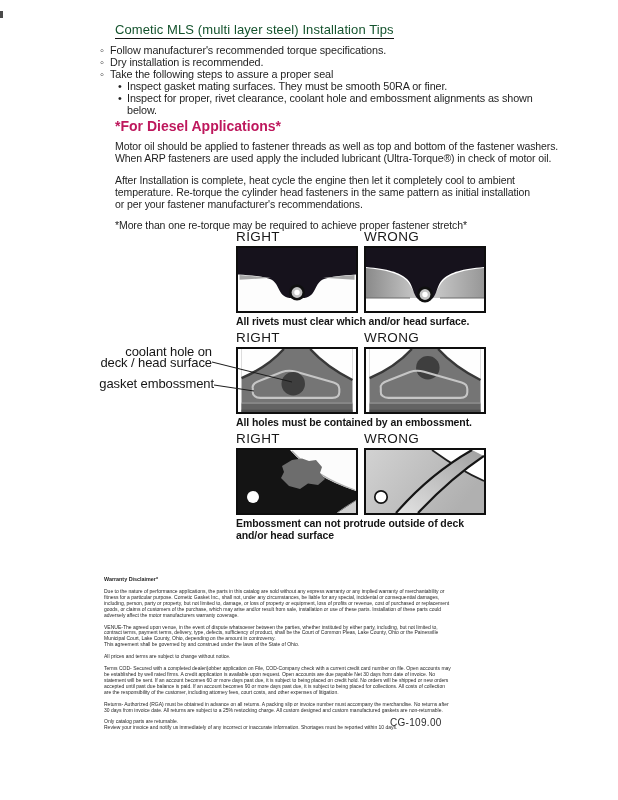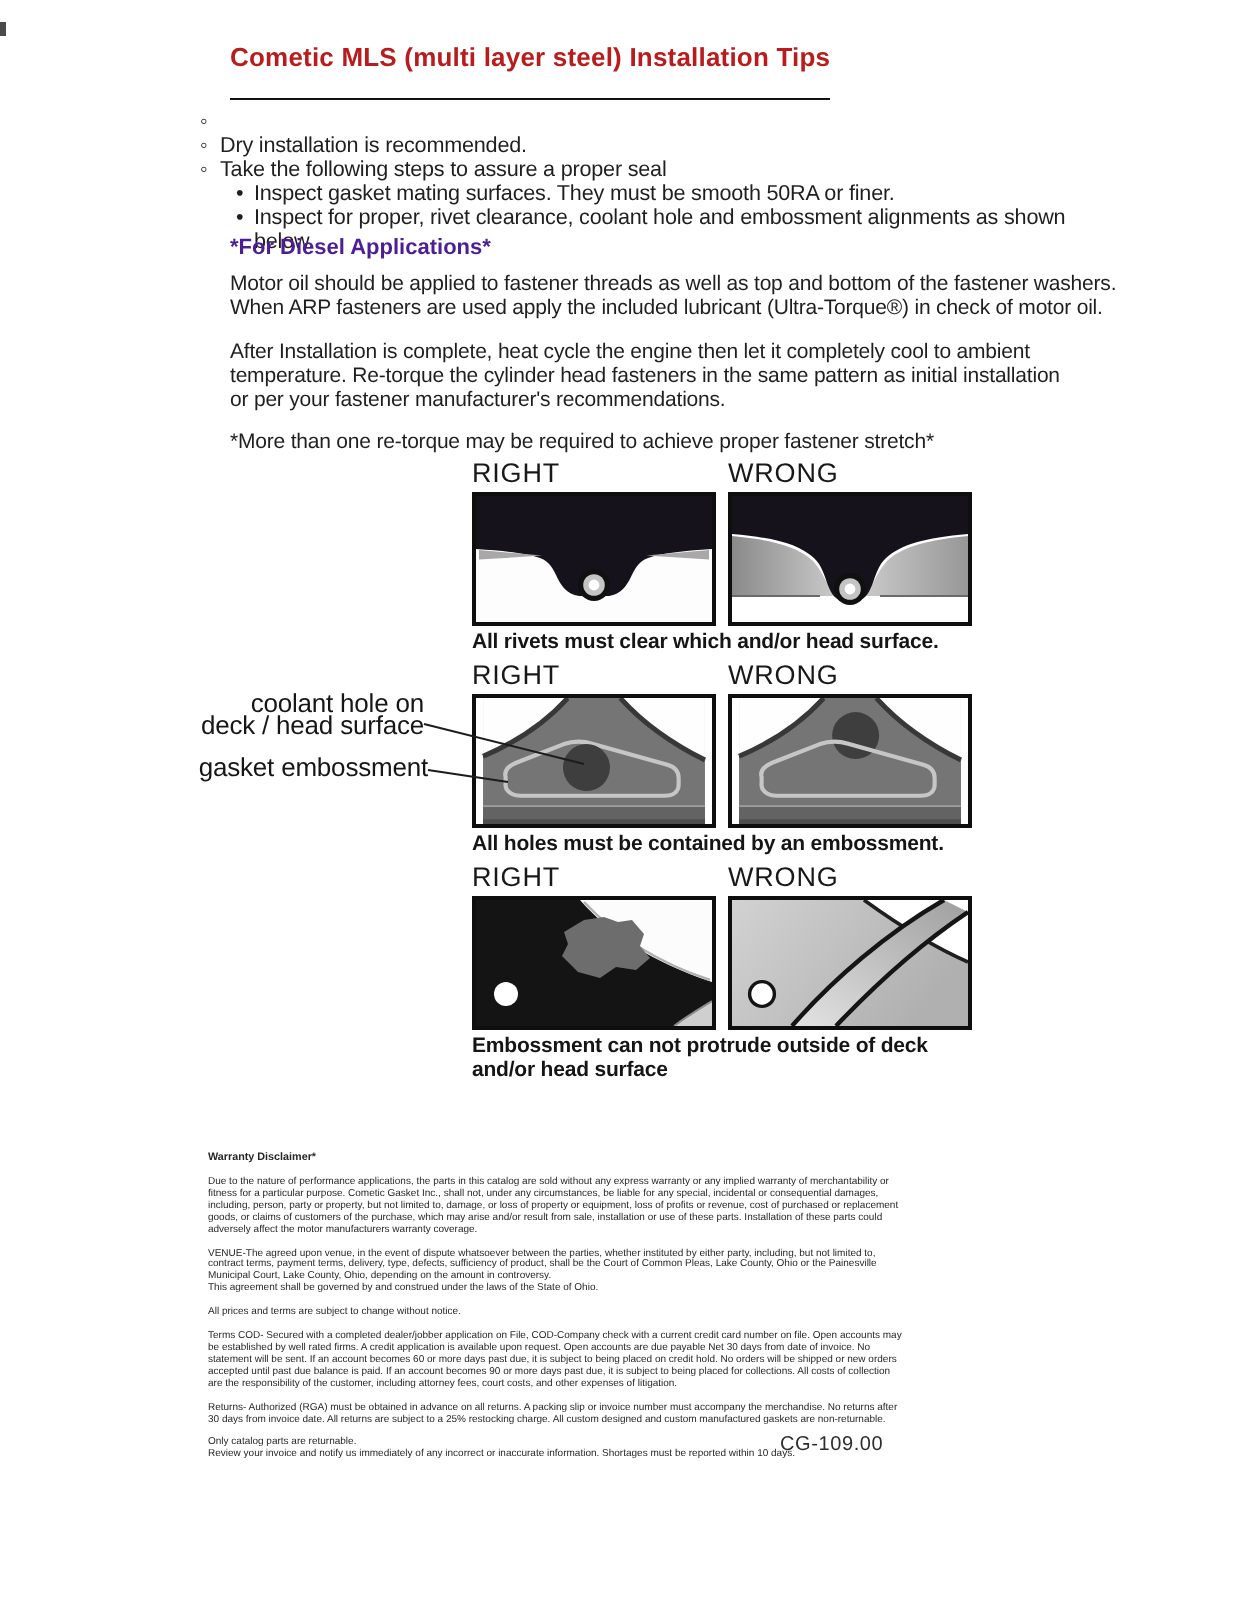--- a/index.html
+++ b/index.html
@@ -5,32 +5,32 @@
   html,body{margin:0;padding:0;background:#ffffff;}
   .page{
     position:relative;width:618px;height:800px;background:#ffffff;overflow:hidden;
     font-family:"Liberation Sans","DejaVu Sans",sans-serif;color:#1f1f1f;
   }
   .scan-artifact{position:absolute;left:0;top:11px;width:3px;height:7px;background:#2a2a2a;opacity:.85;}
 
   
   .tips{position:absolute;left:100px;top:20px;width:440px;}
   .tips-title{
-    margin-left:15px;display:inline-block;font-size:13px;font-weight:700;color:#b91c1c;
-    border-bottom:1.6px solid #121212;padding-bottom:13px;letter-spacing:.1px;
+    margin-left:15px;display:inline-block;font-size:13px;font-weight:400;color:#14532d;
+    border-bottom:1.6px solid #121212;padding-bottom:1px;letter-spacing:.1px;
   }
   .bullets{margin-top:6px;font-size:10.8px;line-height:11.9px;letter-spacing:-.1px;}
   .bullet-row{display:flex;}
   .bullet-row .marker{width:10px;flex:0 0 10px;text-align:left;}
   .bullet-row.sub{margin-left:18px;}
   .bullet-row.sub .marker{width:9px;flex:0 0 9px;}
 
   
   .diesel{position:absolute;left:115px;top:118px;width:480px;}
-  .diesel-heading{font-size:11px;font-weight:700;color:#4c1d95;margin:0 0 6px 0;}
+  .diesel-heading{font-size:14px;font-weight:700;color:#be185d;margin:0 0 6px 0;}
   .diesel p{margin:0 0 9px 0;font-size:10.5px;line-height:12.3px;letter-spacing:-.1px;white-space:pre-line;}
   .diesel p.last{margin-top:3px;}
 
   
   .diagram-row{position:absolute;left:236px;width:250px;}
   .row1{top:229px;} .row2{top:330px;} .row3{top:431px;}
   .dlabels{display:flex;gap:6px;margin-bottom:2px;}
   .dlabel{width:122px;text-align:left;font-size:13.5px;color:#181818;letter-spacing:.4px;}
   .panels{display:flex;gap:6px;}
   .panel{width:122px;height:67px;border:2px solid #0e0e0e;box-sizing:border-box;background:#fff;}
@@ -54,20 +54,21 @@
 <body>
 
 <div class="page">
   <div class="scan-artifact"></div>
 
   <div class="tips">
     <span class="tips-title">Cometic MLS (multi layer steel) Installation Tips</span>
     <div class="bullets">
       <div class="bullet-row">
         <span class="marker">◦</span>
+        <span>Follow manufacturer's recommended torque specifications.</span>
       </div>
       <div class="bullet-row">
         <span class="marker">◦</span>
         <span>Dry installation is recommended.</span>
       </div>
       <div class="bullet-row">
         <span class="marker">◦</span>
         <span>Take the following steps to assure a proper seal</span>
       </div>
       <div class="bullet-row sub">

